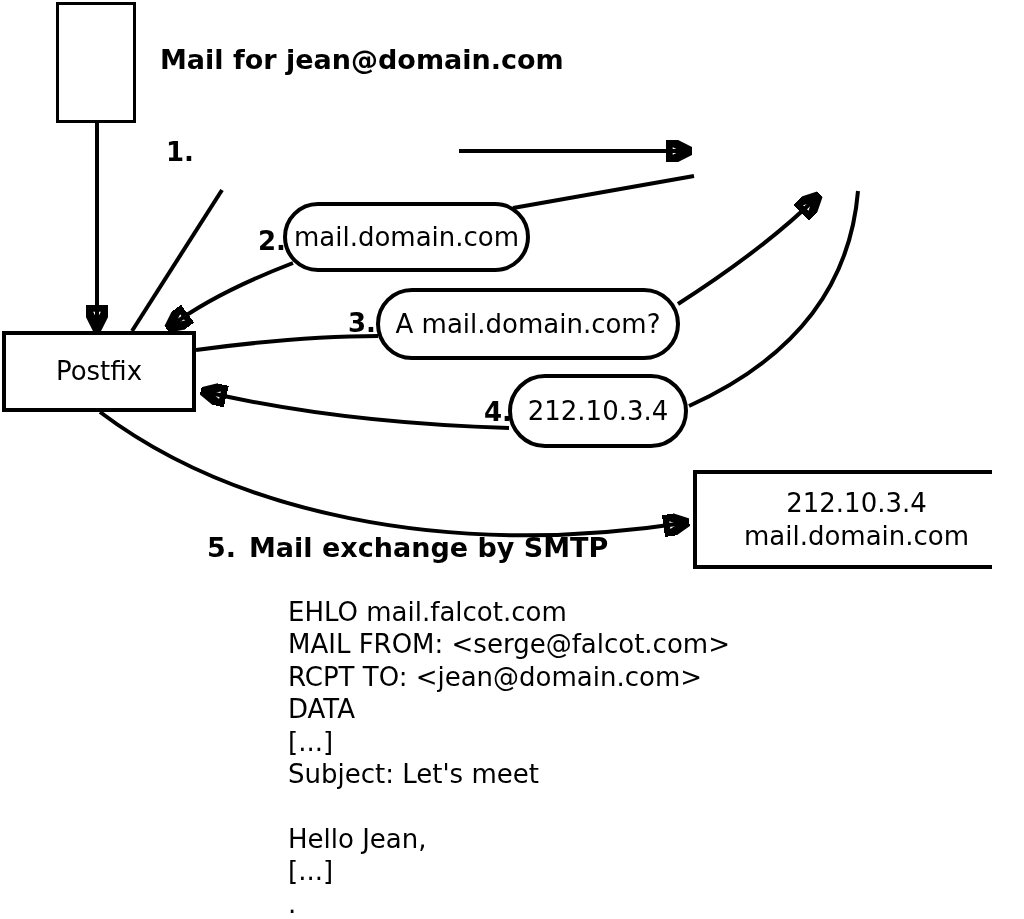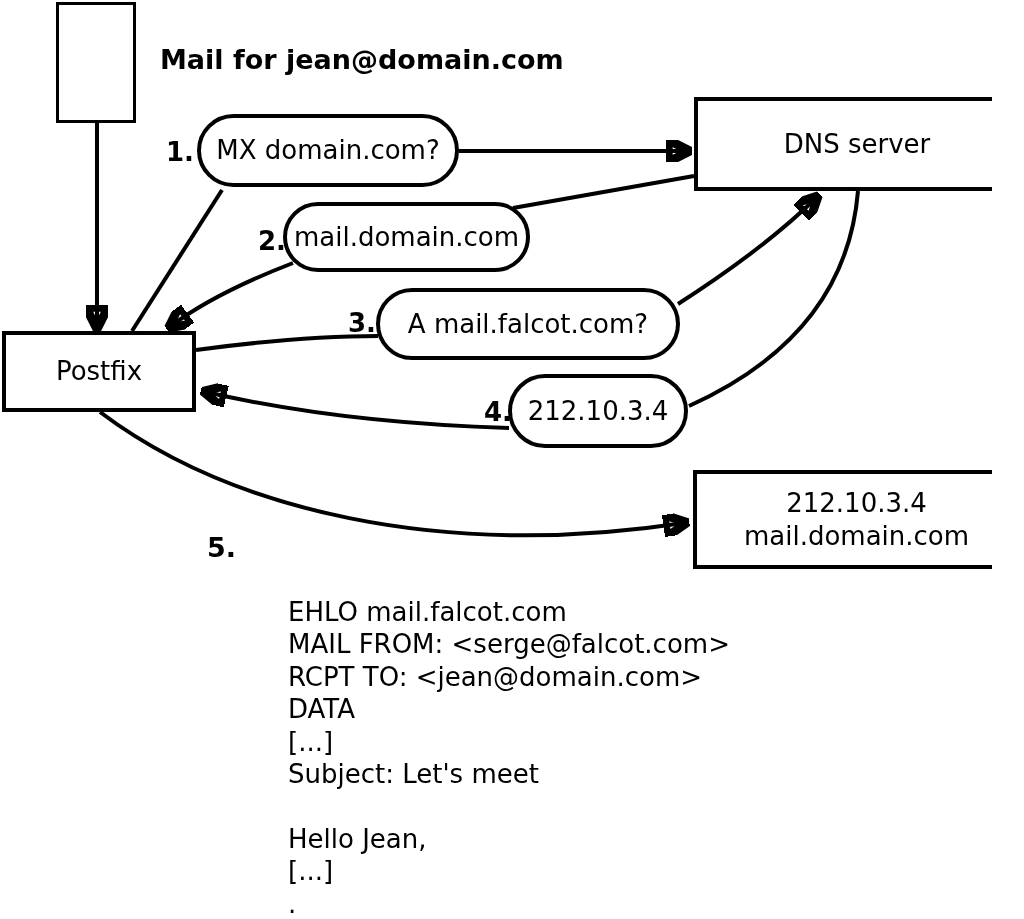--- a/index.html
+++ b/index.html
@@ -107,50 +107,45 @@
   </svg>
 
   <div class="mailbox"></div>
 
   <div class="text-label bold lbl-mail-for">Mail for jean@domain.com</div>
 
   <div class="node postfix-box">
     <span>Postfix</span>
   </div>
 
-  <div class="node dns-box">
-    <span>DNS server</span>
-  </div>
 
   <div class="node mx-box">
     <span>212.10.3.4</span>
     <span>mail.domain.com</span>
   </div>
 
   <div class="text-label bold lbl-n1">1.</div>
-  <div class="pill pill-1">
-    <span>MX domain.com?</span>
-  </div>
 
   <div class="text-label bold lbl-n2">2.</div>
   <div class="pill pill-2">
     <span>mail.domain.com</span>
   </div>
 
   <div class="text-label bold lbl-n3">3.</div>
   <div class="pill pill-3">
-    <span>A mail.falcot.com?</span>
+    <span>A mail.domain.com?</span>
   </div>
 
   <div class="text-label bold lbl-n4">4.</div>
   <div class="pill pill-4">
     <span>212.10.3.4</span>
   </div>
 
   <div class="text-label bold lbl-n5">5.</div>
+  <div class="text-label bold lbl-step5">Mail exchange by SMTP</div>
 
   <div class="transcript">EHLO mail.falcot.com
 MAIL FROM: &lt;serge@falcot.com&gt;
 RCPT TO: &lt;jean@domain.com&gt;
 DATA
 [...]
 Subject: Let's meet
 
 Hello Jean,
 [...]

